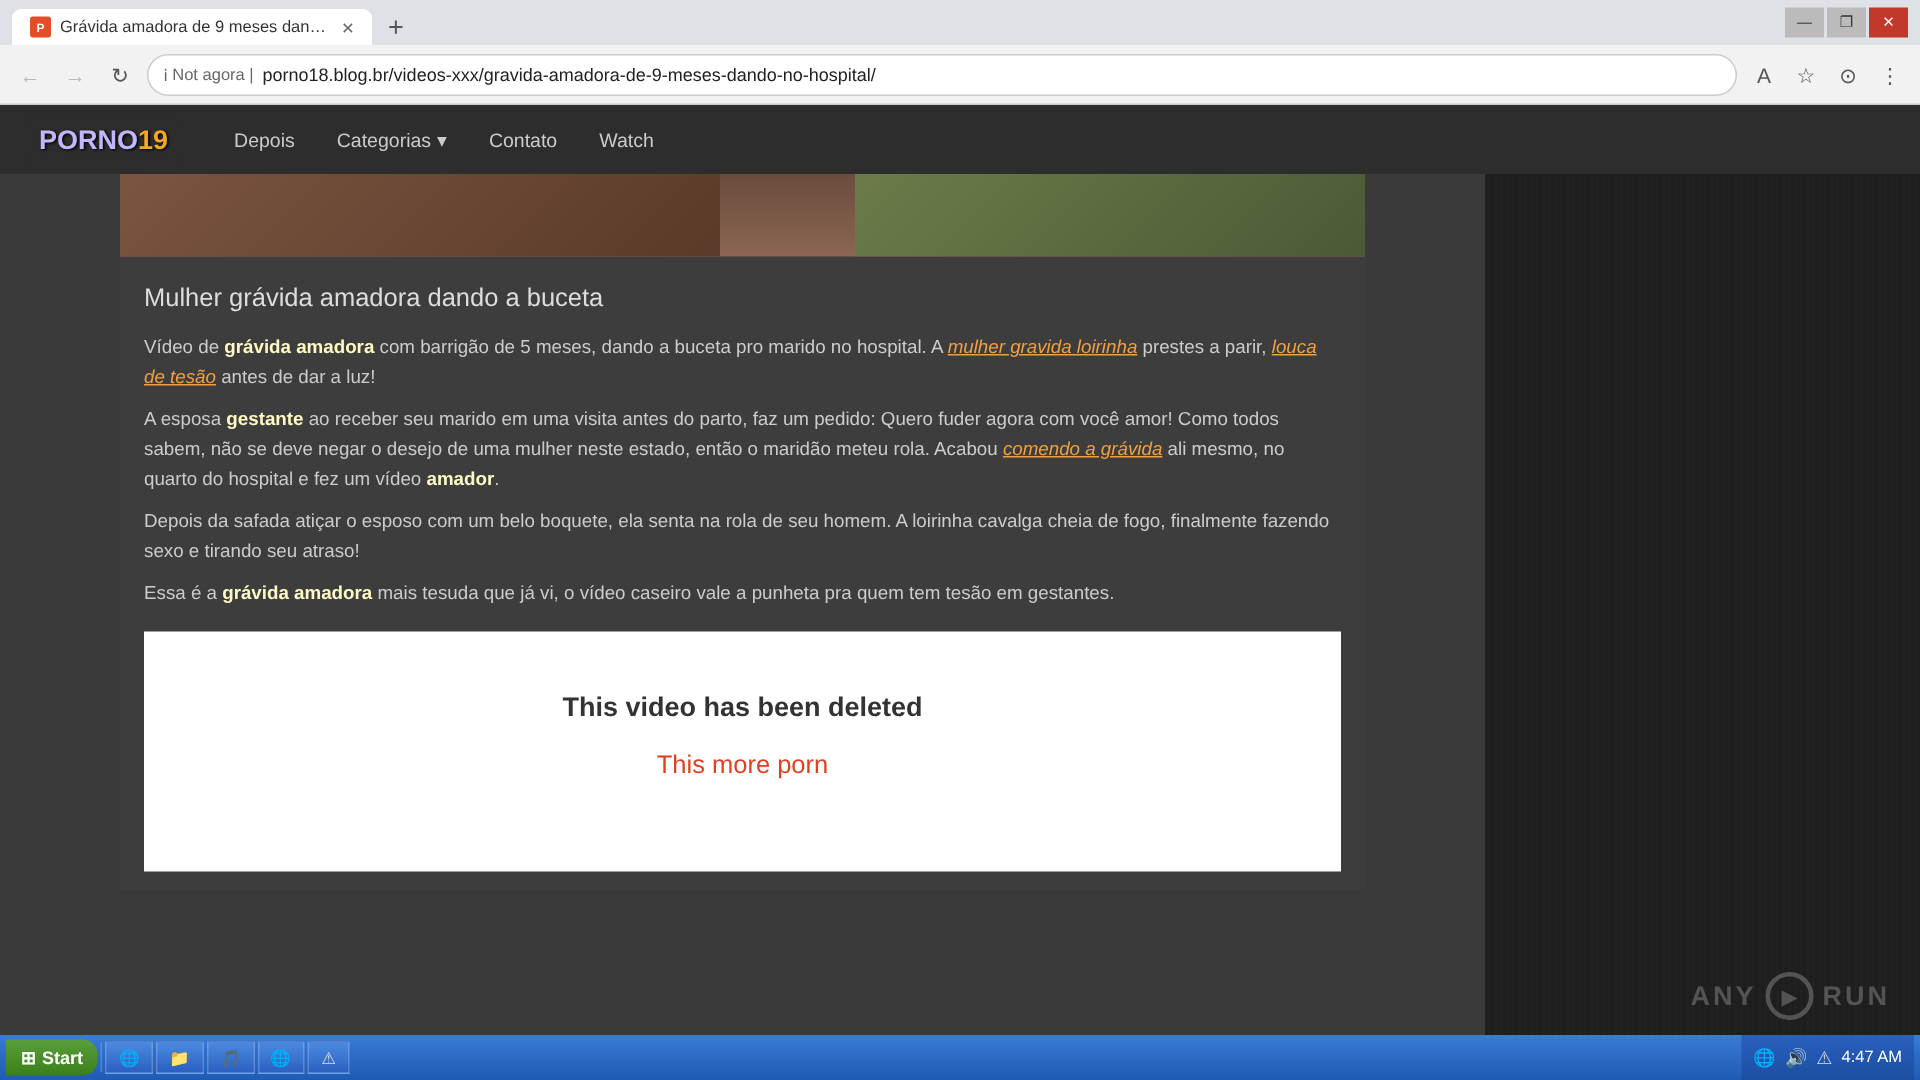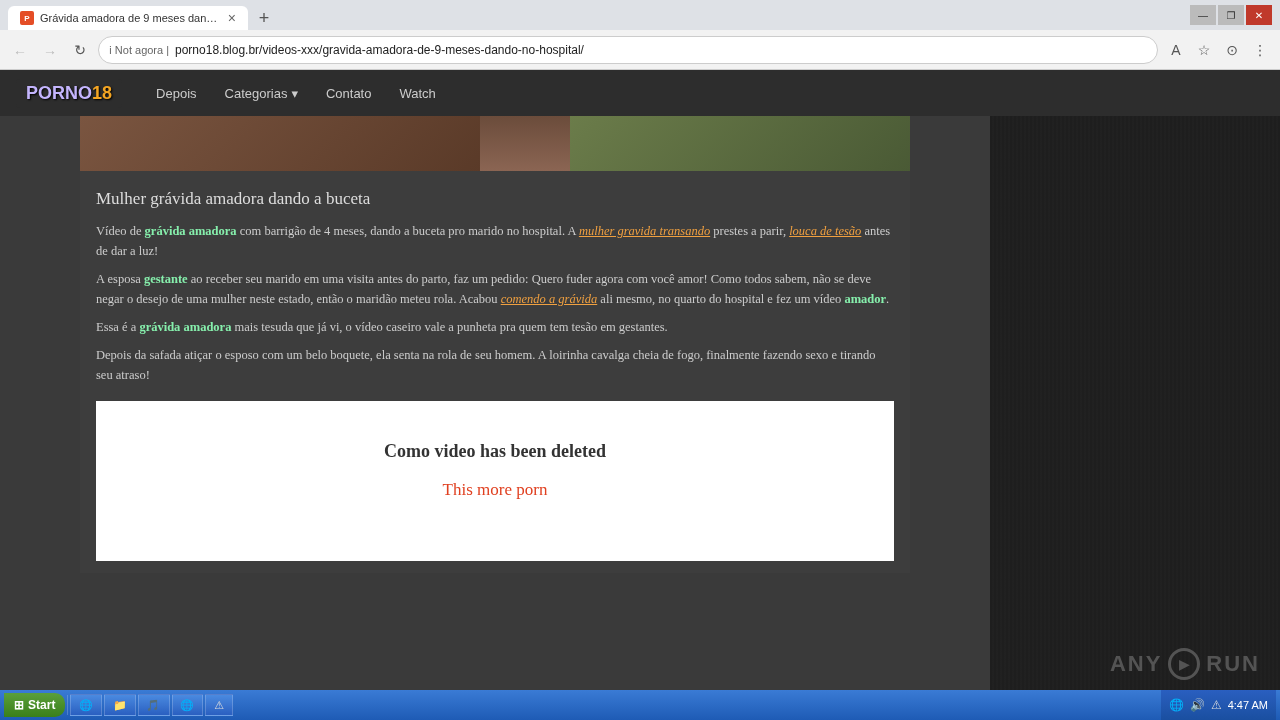--- a/index.html
+++ b/index.html
@@ -197,21 +197,20 @@
     }
     .content-wrapper {
       flex: 1;
       overflow: hidden;
       background: #3a3a3a;
     }
     .main-content {
       width: 830px;
       margin: 0 auto;
       padding: 0;
-      font-family: Liberation Serif, serif;
     }
 
     
     .thumb-strip {
       width: 830px;
       height: 55px;
       background: linear-gradient(to bottom, #6b4c3b, #8b6553);
       overflow: hidden;
       position: relative;
     }
@@ -244,21 +243,21 @@
       margin-bottom: 12px;
     }
     .article-body {
       color: #ccc;
       font-size: 12.5px;
       line-height: 1.6;
     }
     .article-body p {
       margin-bottom: 8px;
     }
-    .bold-text { font-weight: bold; color: #86efac; }
+    .bold-text { font-weight: bold; color: #fef9c3; }
     .italic-link { font-style: italic; color: #f0a040; text-decoration: underline; cursor: pointer; }
 
     
     .video-deleted-box {
       background: #fff;
       margin: 16px 0 0 0;
       padding: 40px 20px;
       text-align: center;
       min-height: 160px;
     }
@@ -291,21 +290,21 @@
     .anyrun-watermark {
       position: absolute;
       bottom: 40px;
       right: 20px;
       display: flex;
       align-items: center;
       gap: 6px;
       opacity: 0.5;
     }
     .anyrun-text {
-      font-size: 22px;
+      font-size: 18px;
       font-weight: bold;
       color: #888;
       letter-spacing: 2px;
     }
     .anyrun-icon {
       width: 32px;
       height: 32px;
       border: 3px solid #888;
       border-radius: 50%;
       display: flex;
@@ -414,21 +413,21 @@
     <div class="toolbar-icons">
       <div class="toolbar-icon">A</div>
       <div class="toolbar-icon">☆</div>
       <div class="toolbar-icon">⊙</div>
       <div class="toolbar-icon">⋮</div>
     </div>
   </div>
 
   <div class="site-nav">
     <div class="site-logo">
-      <span class="logo-prefix">PORNO</span><span style="color:#f5a623;">18</span>
+      <span class="logo-prefix">PORNO</span><span style="color:#f5a623;">19</span>
     </div>
     <a class="nav-link">
         <span>Depois</span>
       </a>
     <a class="nav-link">
         <span>Categorias</span> 
         <span>▾</span>
       </a>
     <a class="nav-link">
         <span>Contato</span>
@@ -444,33 +443,33 @@
 
         <div class="thumb-strip">
           <div class="thumb-strip-left"></div>
           <div class="thumb-strip-right"></div>
         </div>
 
         <div class="text-block">
           <h1 class="article-title">Mulher grávida amadora dando a buceta</h1>
           <div class="article-body">
             <p>
-              <span>Vídeo de </span><strong class="bold-text">grávida amadora</strong><span> com barrigão de 4 meses, dando a buceta pro marido no hospital. A </span><a class="italic-link">mulher gravida transando</a><span> prestes a parir, </span><a class="italic-link">louca de tesão</a><span> antes de dar a luz!</span>
+              <span>Vídeo de </span><strong class="bold-text">grávida amadora</strong><span> com barrigão de 5 meses, dando a buceta pro marido no hospital. A </span><a class="italic-link">mulher gravida loirinha</a><span> prestes a parir, </span><a class="italic-link">louca de tesão</a><span> antes de dar a luz!</span>
             </p>
             <p>
               <span>A esposa </span><strong class="bold-text">gestante</strong><span> ao receber seu marido em uma visita antes do parto, faz um pedido: Quero fuder agora com você amor! Como todos sabem, não se deve negar o desejo de uma mulher neste estado, então o maridão meteu rola. Acabou </span><a class="italic-link">comendo a grávida</a><span> ali mesmo, no quarto do hospital e fez um vídeo </span><strong class="bold-text">amador</strong><span>.</span>
             </p>
+            <p>Depois da safada atiçar o esposo com um belo boquete, ela senta na rola de seu homem. A loirinha cavalga cheia de fogo, finalmente fazendo sexo e tirando seu atraso!</p>
             <p>
               <span>Essa é a </span><strong class="bold-text">grávida amadora</strong><span> mais tesuda que já vi, o vídeo caseiro vale a punheta pra quem tem tesão em gestantes.</span>
             </p>
-            <p>Depois da safada atiçar o esposo com um belo boquete, ela senta na rola de seu homem. A loirinha cavalga cheia de fogo, finalmente fazendo sexo e tirando seu atraso!</p>
           </div>
 
           <div class="video-deleted-box">
-            <div class="deleted-title">Como video has been deleted</div>
+            <div class="deleted-title">This video has been deleted</div>
             <a class="watch-more-link">This more porn</a>
           </div>
         </div>
 
       </div>
     </div>
 
     <div class="right-sidebar">
       <div class="anyrun-watermark">
         <span class="anyrun-text">ANY</span>

